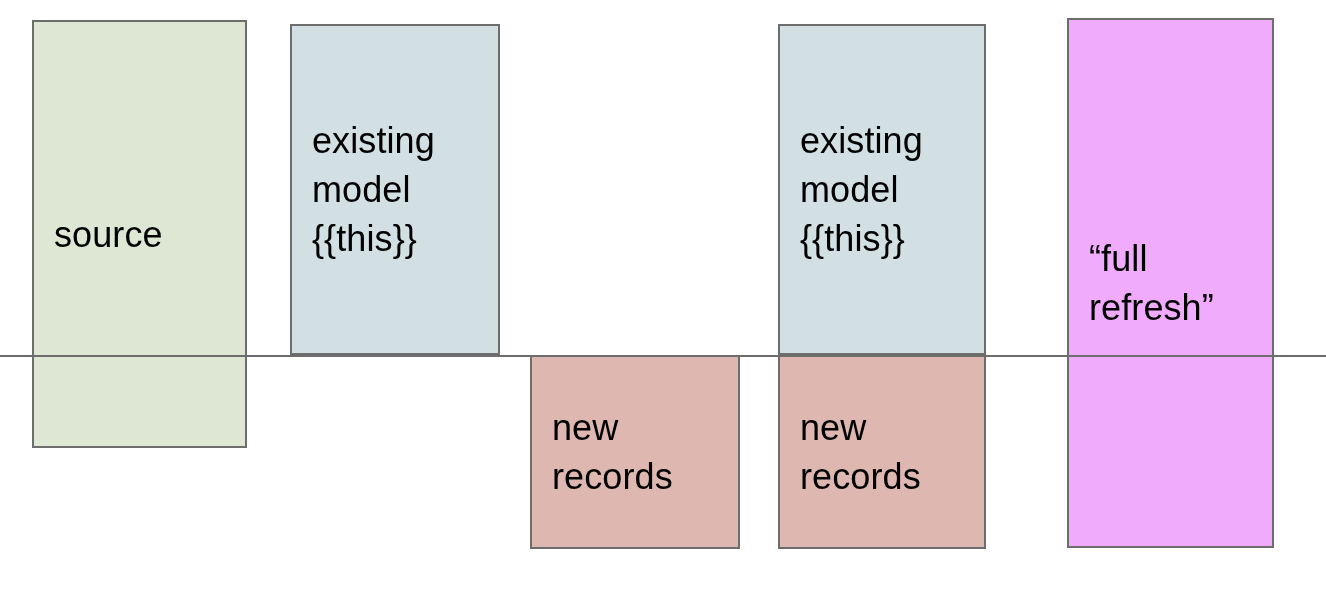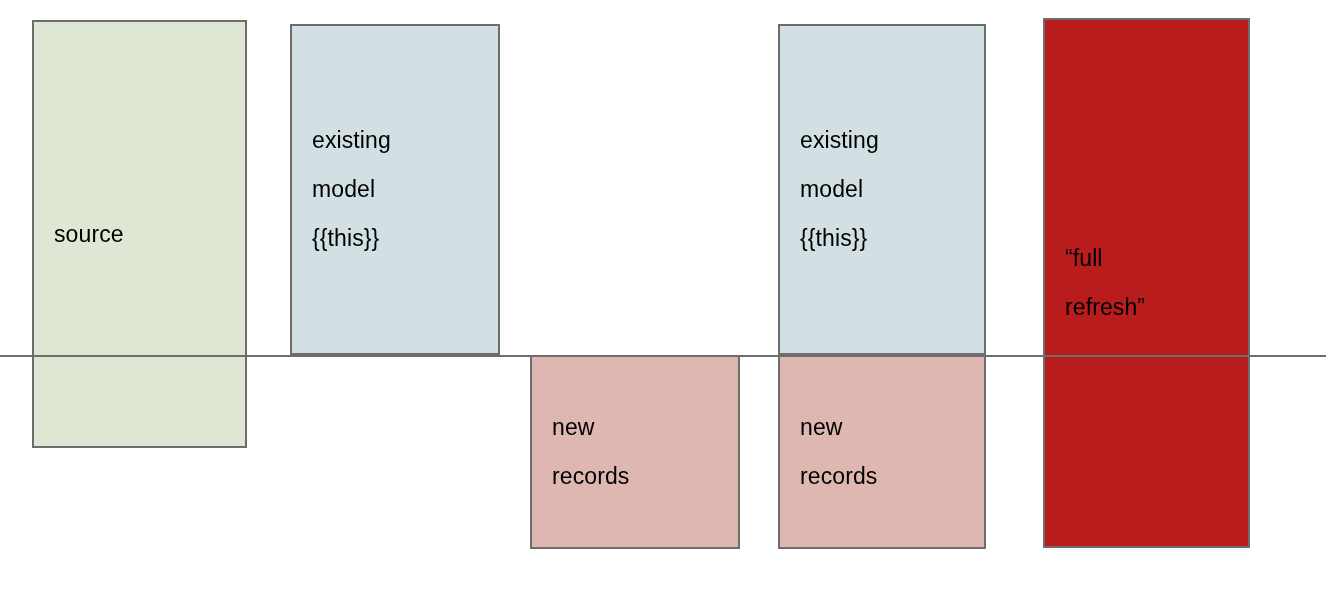--- a/index.html
+++ b/index.html
@@ -27,21 +27,21 @@
   }
   .node {
     position: absolute;
     box-sizing: border-box;
     border: 2px solid #6d6d6d;
     display: flex;
     flex-direction: column;
     justify-content: center;
     align-items: flex-start;
     padding: 0 20px;
-    font-size: 23px;
+    font-size: 36px;
     line-height: 49px;
     color: #000000;
     letter-spacing: 0.1px;
     white-space: pre-line;
     -webkit-font-smoothing: antialiased;
   }
   .node-label {
     display: block;
     white-space: pre-line;
   }
@@ -77,20 +77,20 @@
     <span class="node-label">existing
 model
 {{this}}</span>
   </div>
 
   <div class="node n-new-2" style="background: rgb(221, 183, 176);">
     <span class="node-label">new
 records</span>
   </div>
 
-  <div class="node n-full-refresh" style="background: #b91c1c;">
+  <div class="node n-full-refresh" style="background: #f0abfc; margin-left: 24px;">
     <span class="node-label">“full
 refresh”</span>
   </div>
 
   <div class="baseline" style="top: 355px; border-top-color: rgb(109, 109, 109);"></div>
 
 </div>
 
 </body></html>

